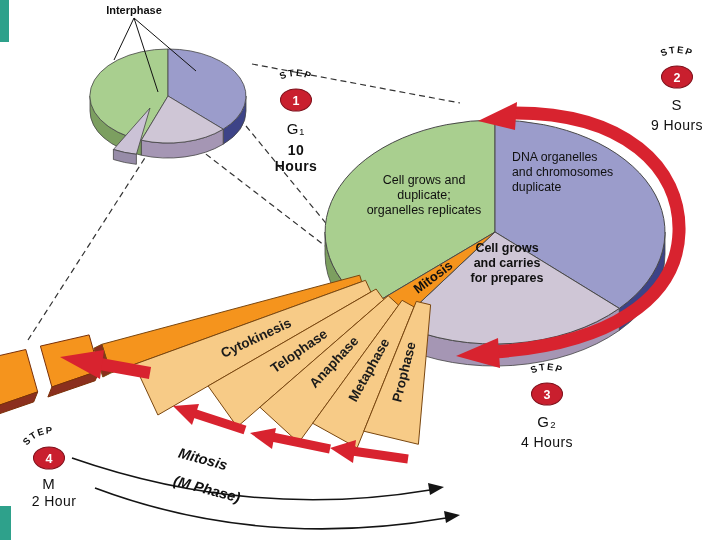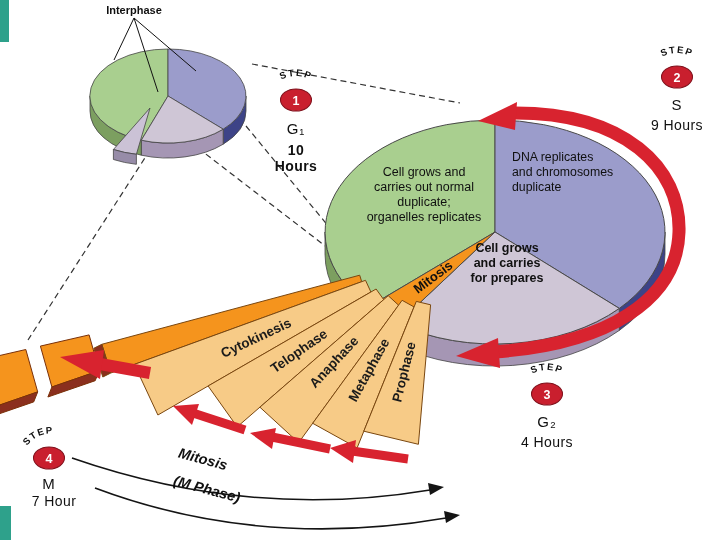--- a/index.html
+++ b/index.html
@@ -131,30 +131,29 @@
 <div class="badge" style="left:547px;top:394px;">3</div>
 <div class="badge" style="left:49px;top:458px;">4</div>
 
 <div class="t phase" style="left:296px;top:128px;">G₁</div>
 <div class="t hours" style="left:296px;top:158px;width:58px;font-weight:bold;">10 Hours</div>
 <div class="t phase" style="left:677px;top:104px;">S</div>
 <div class="t hours" style="left:677px;top:125px;width:100px;">9 Hours</div>
 <div class="t phase" style="left:547px;top:421px;">G₂</div>
 <div class="t hours" style="left:547px;top:442px;width:100px;">4 Hours</div>
 <div class="t phase" style="left:49px;top:483px;">M</div>
-<div class="t hours" style="left:54px;top:501px;width:90px;">7 Hour</div>
+<div class="t hours" style="left:54px;top:501px;width:90px;">2 Hour</div>
 
 <div class="t piebig lines" style="left:424px;top:195px;width:150px;white-space:normal;">
   <span>Cell grows and</span>
-  <span>carries out normal</span>
   <span>duplicate;</span>
   <span>organelles replicates</span>
 </div>
 <div class="tl lines" style="left:512px;top:150px;width:112px;font-size:12.3px;line-height:1.2;">
-  <span>DNA replicates</span>
+  <span>DNA organelles</span>
   <span>and chromosomes</span>
   <span>duplicate</span>
 </div>
 <div class="t piebig lines" style="left:507px;top:263px;width:110px;white-space:normal;font-weight:bold;">
   <span>Cell grows</span>
   <span>and carries</span>
   <span>for prepares</span>
 </div>
 <div class="t bold" style="left:433px;top:277px;font-size:13px;transform:translate(-50%,-50%) rotate(-37deg);">Mitosis</div>
 

